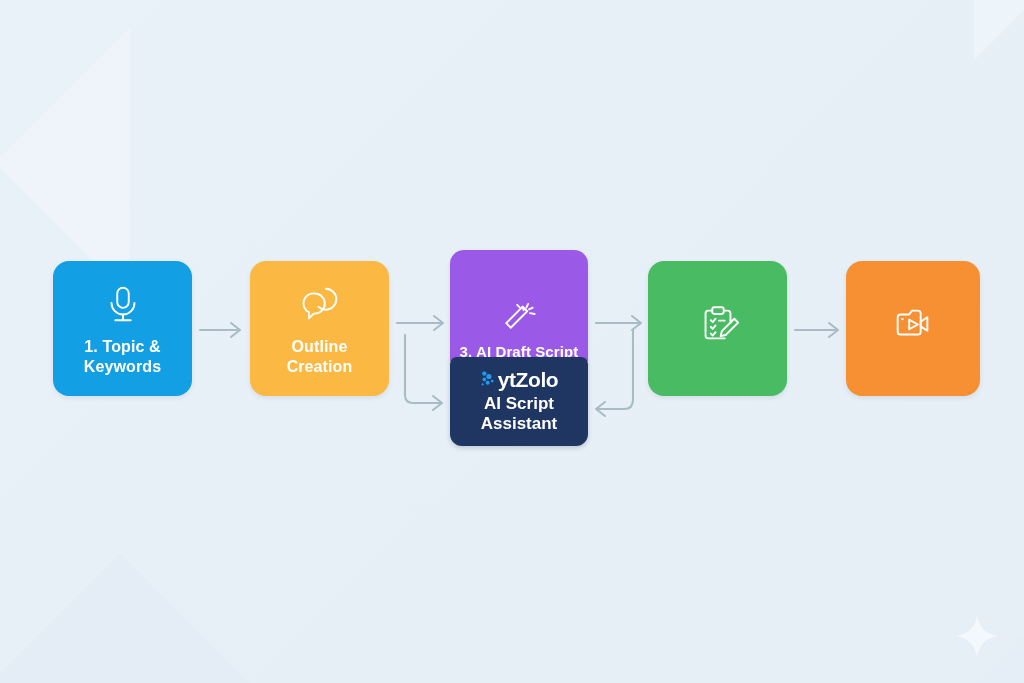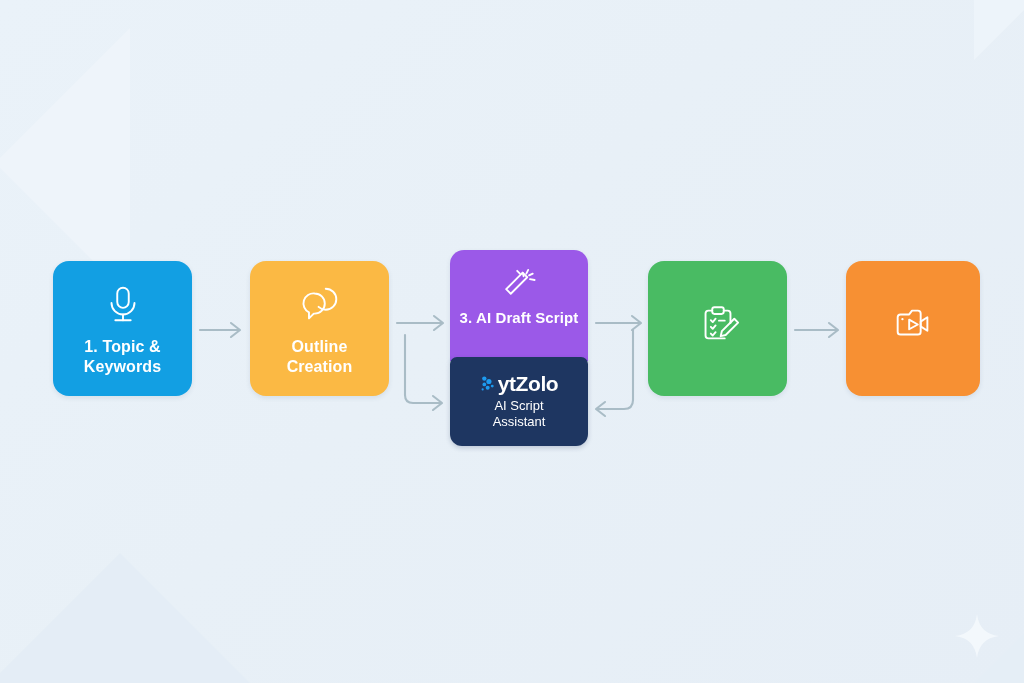--- a/index.html
+++ b/index.html
@@ -124,21 +124,21 @@
     line-height: 1.22;
     letter-spacing: 0.1px;
     padding: 0 8px;
     white-space: pre-line;
   }
 
   
   #card-1 { left: 53px;  top: 261px; width: 139px; height: 135px; background: #129fe3; }
   #card-2 { left: 250px; top: 261px; width: 139px; height: 135px; background: #fbb944; }
   #card-3 { left: 450px; top: 250px; width: 138px; height: 111px; background: #9b59e8;
-            border-radius: 14px 14px 0 0; justify-content: flex-start; padding-top: 8px; }
+            border-radius: 14px 14px 0 0; justify-content: flex-end; padding-top: 8px; }
   #card-4 { left: 648px; top: 261px; width: 139px; height: 135px; background: #49bb63; }
   #card-5 { left: 846px; top: 261px; width: 134px; height: 135px; background: #f79033; }
 
   #card-3 .icon-wrap { width: 44px; height: 44px; margin-bottom: 7px; }
   #card-3 .label { font-size: 15px; }
 
   
   #yt-panel {
     position: absolute;
     left: 450px;
@@ -163,22 +163,22 @@
   }
   .yt-logo .mark { width: 17px; height: 20px; display: block; }
   .yt-logo .mark svg { display: block; width: 100%; height: 100%; }
   .yt-logo .word {
     font-size: 21px;
     font-weight: bold;
     letter-spacing: -0.4px;
     line-height: 1;
   }
   #yt-panel .sub {
-    font-size: 13px;
-    font-weight: normal;
+    font-size: 17px;
+    font-weight: bold;
     line-height: 1.2;
     text-align: center;
     white-space: pre-line;
   }
 
   
   #arrows {
     position: absolute;
     left: 0;
     top: 0;

